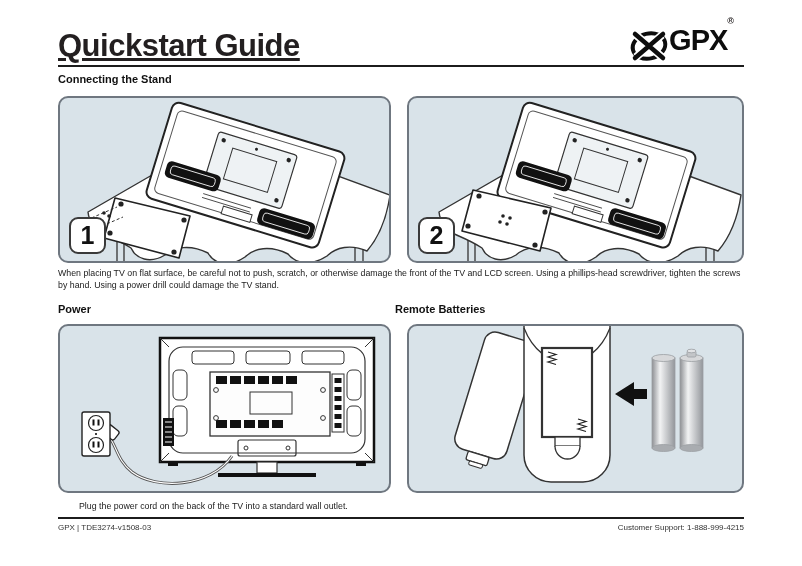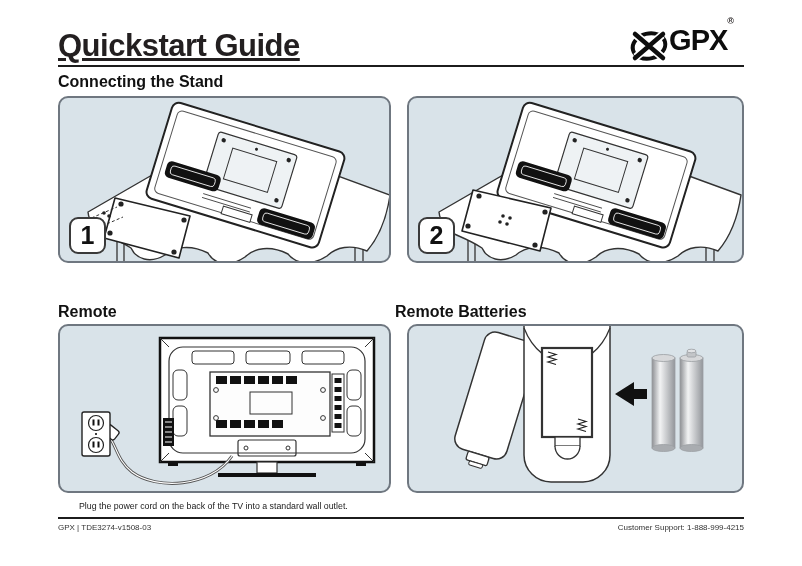--- a/index.html
+++ b/index.html
@@ -13,21 +13,21 @@
     position:absolute; left:58px; top:28px; font-size:31px; font-weight:600;
     letter-spacing:-0.5px; color:#231f20;text-decoration:underline;
   }
   .logo { position:absolute; right:68px; top:26px; display:flex; }
   .logo-text { font-size:29px; font-weight:bold; letter-spacing:-1px; color:#0d0d0d; line-height:1; }
   .logo-reg { font-size:9px; font-weight:bold; vertical-align:top; position:relative; top:-10px; }
   .rule { position:absolute; left:58px; width:686px; height:2px; background:#1c1c1c; }
   .rule-title { top:65px; }
   .rule-footer { top:517px; }
   .section-heading {
-    position:absolute; font-size:16px; font-weight:bold; color:#111;
+    position:absolute; font-size:11px; font-weight:bold; color:#111;
   }
   .panel {
     position:absolute; width:333px; height:167px; background:#d9e3e9;
     border:2px solid #6f7780; border-radius:10px; overflow:hidden;
   }
   .panel svg { position:absolute; left:0; top:0; }
   .panel.wide { width:337px; }
   .step-badge {
     position:absolute; left:9px; bottom:7px; width:37px; height:37px;
     background:#ffffff; border:2.5px solid #3a3a3a; border-radius:9px;
@@ -152,22 +152,23 @@
           <circle cx="99" cy="120" r="1.8"></circle>
         <circle cx="89" cy="124" r="1.8"></circle>
           <circle cx="96" cy="126" r="1.8"></circle>
       </g>
     </svg>
     <div class="step-badge">
       <span>2</span>
     </div>
   </div>
 
-
-  <div class="section-heading" style="left:58px; top:303px;">Remote</div>
+  <div class="caption" style="left:58px; top:268px;">When placing TV on flat surface, be careful not to push, scratch, or otherwise damage the front of the TV and LCD screen. Using a phillips-head screwdriver, tighten the screws by hand. Using a power drill could damage the TV stand.</div>
+
+  <div class="section-heading" style="left:58px; top:303px;">Power</div>
   <div class="section-heading" style="left:395px; top:303px;">Remote Batteries</div>
 
   <div class="panel" style="left:58px; top:324px; height:169px;">
     <svg width="333" height="169" viewBox="0 0 333 169">
 
       <rect x="100" y="12" width="214" height="124" fill="#fff" stroke="#111" stroke-width="2.5"></rect>
       <rect x="109" y="21" width="196" height="106" rx="14" fill="none" stroke="#333" stroke-width="1.2"></rect>
       <line x1="100" y1="12" x2="109" y2="21" stroke="#333" stroke-width="1"></line>
       <line x1="314" y1="12" x2="305" y2="21" stroke="#333" stroke-width="1"></line>
       <line x1="100" y1="136" x2="109" y2="127" stroke="#333" stroke-width="1"></line>

